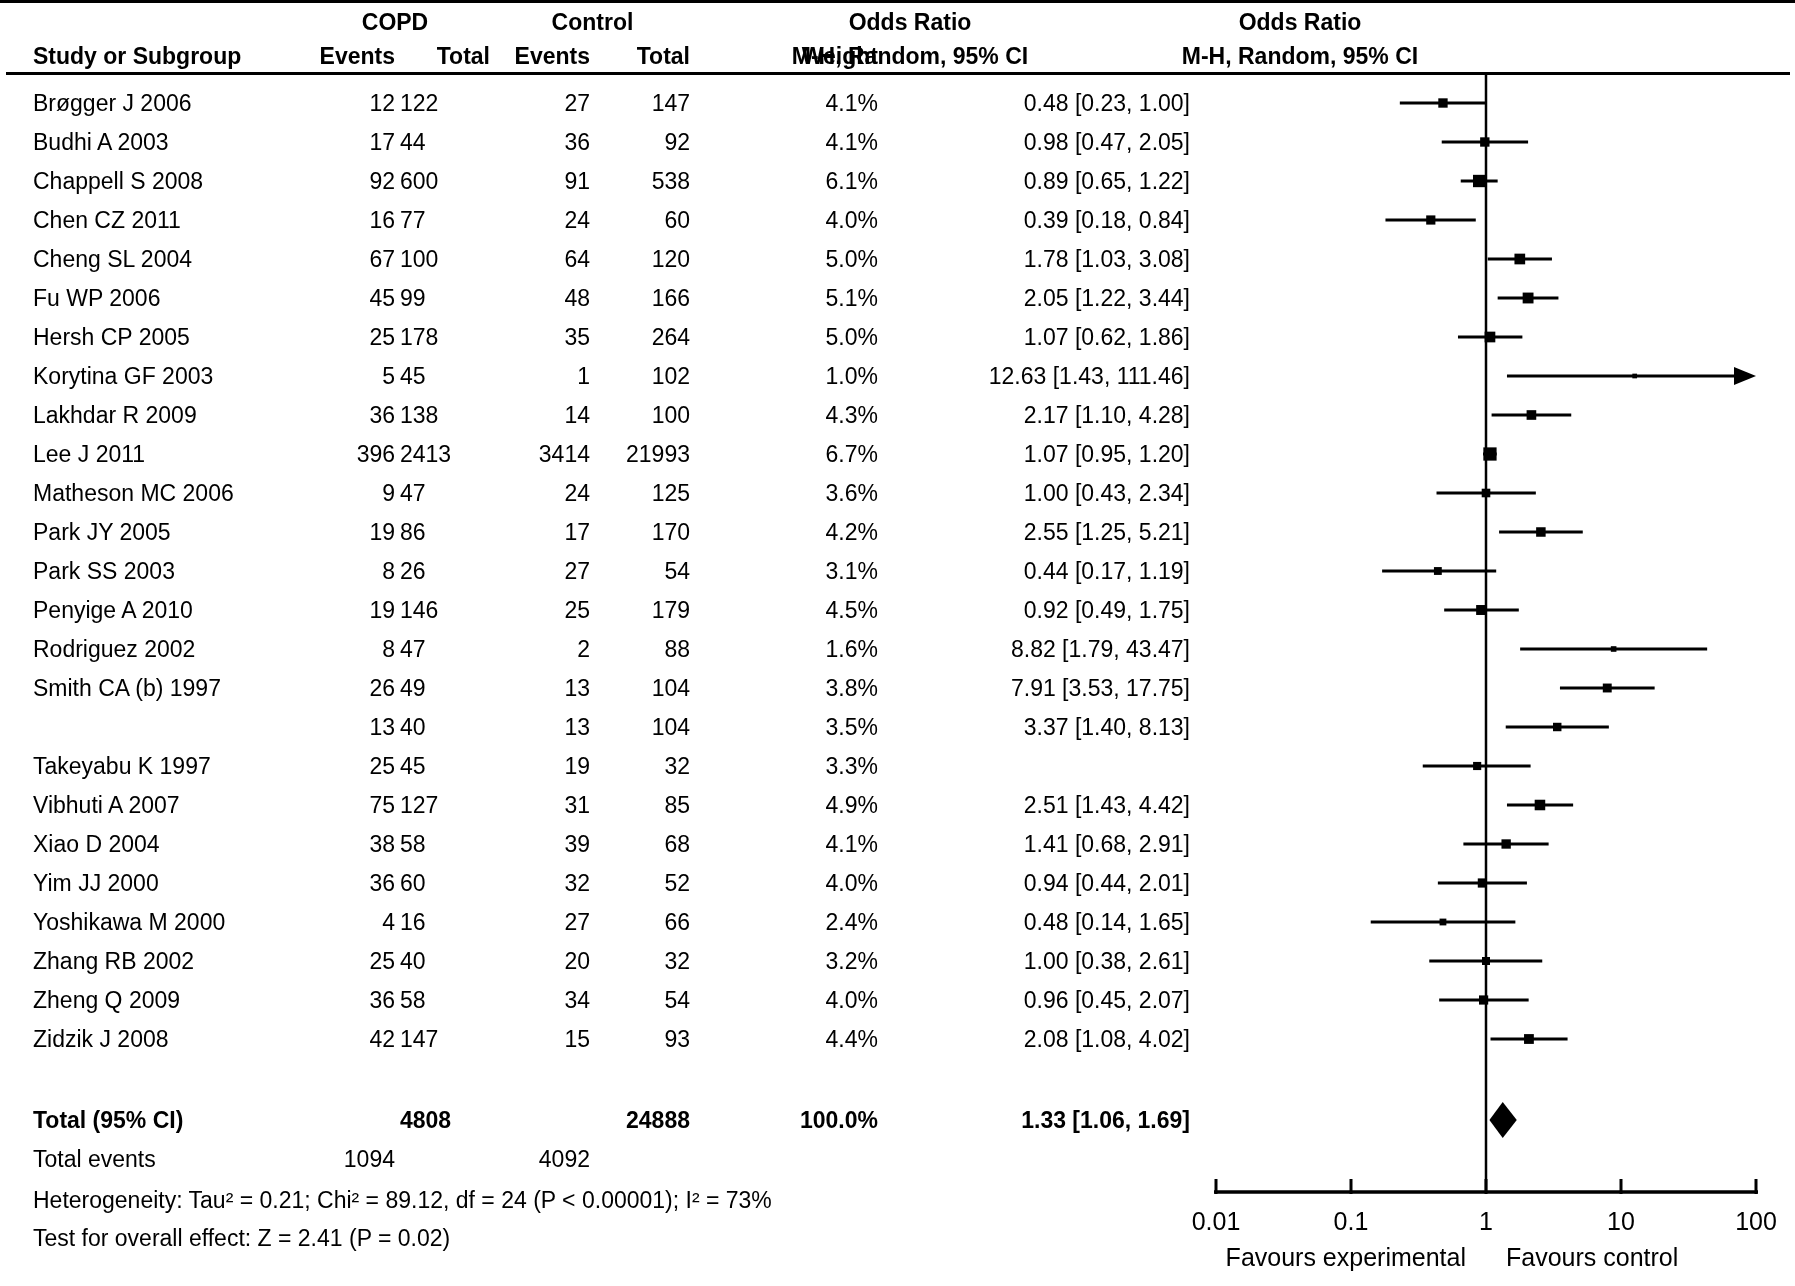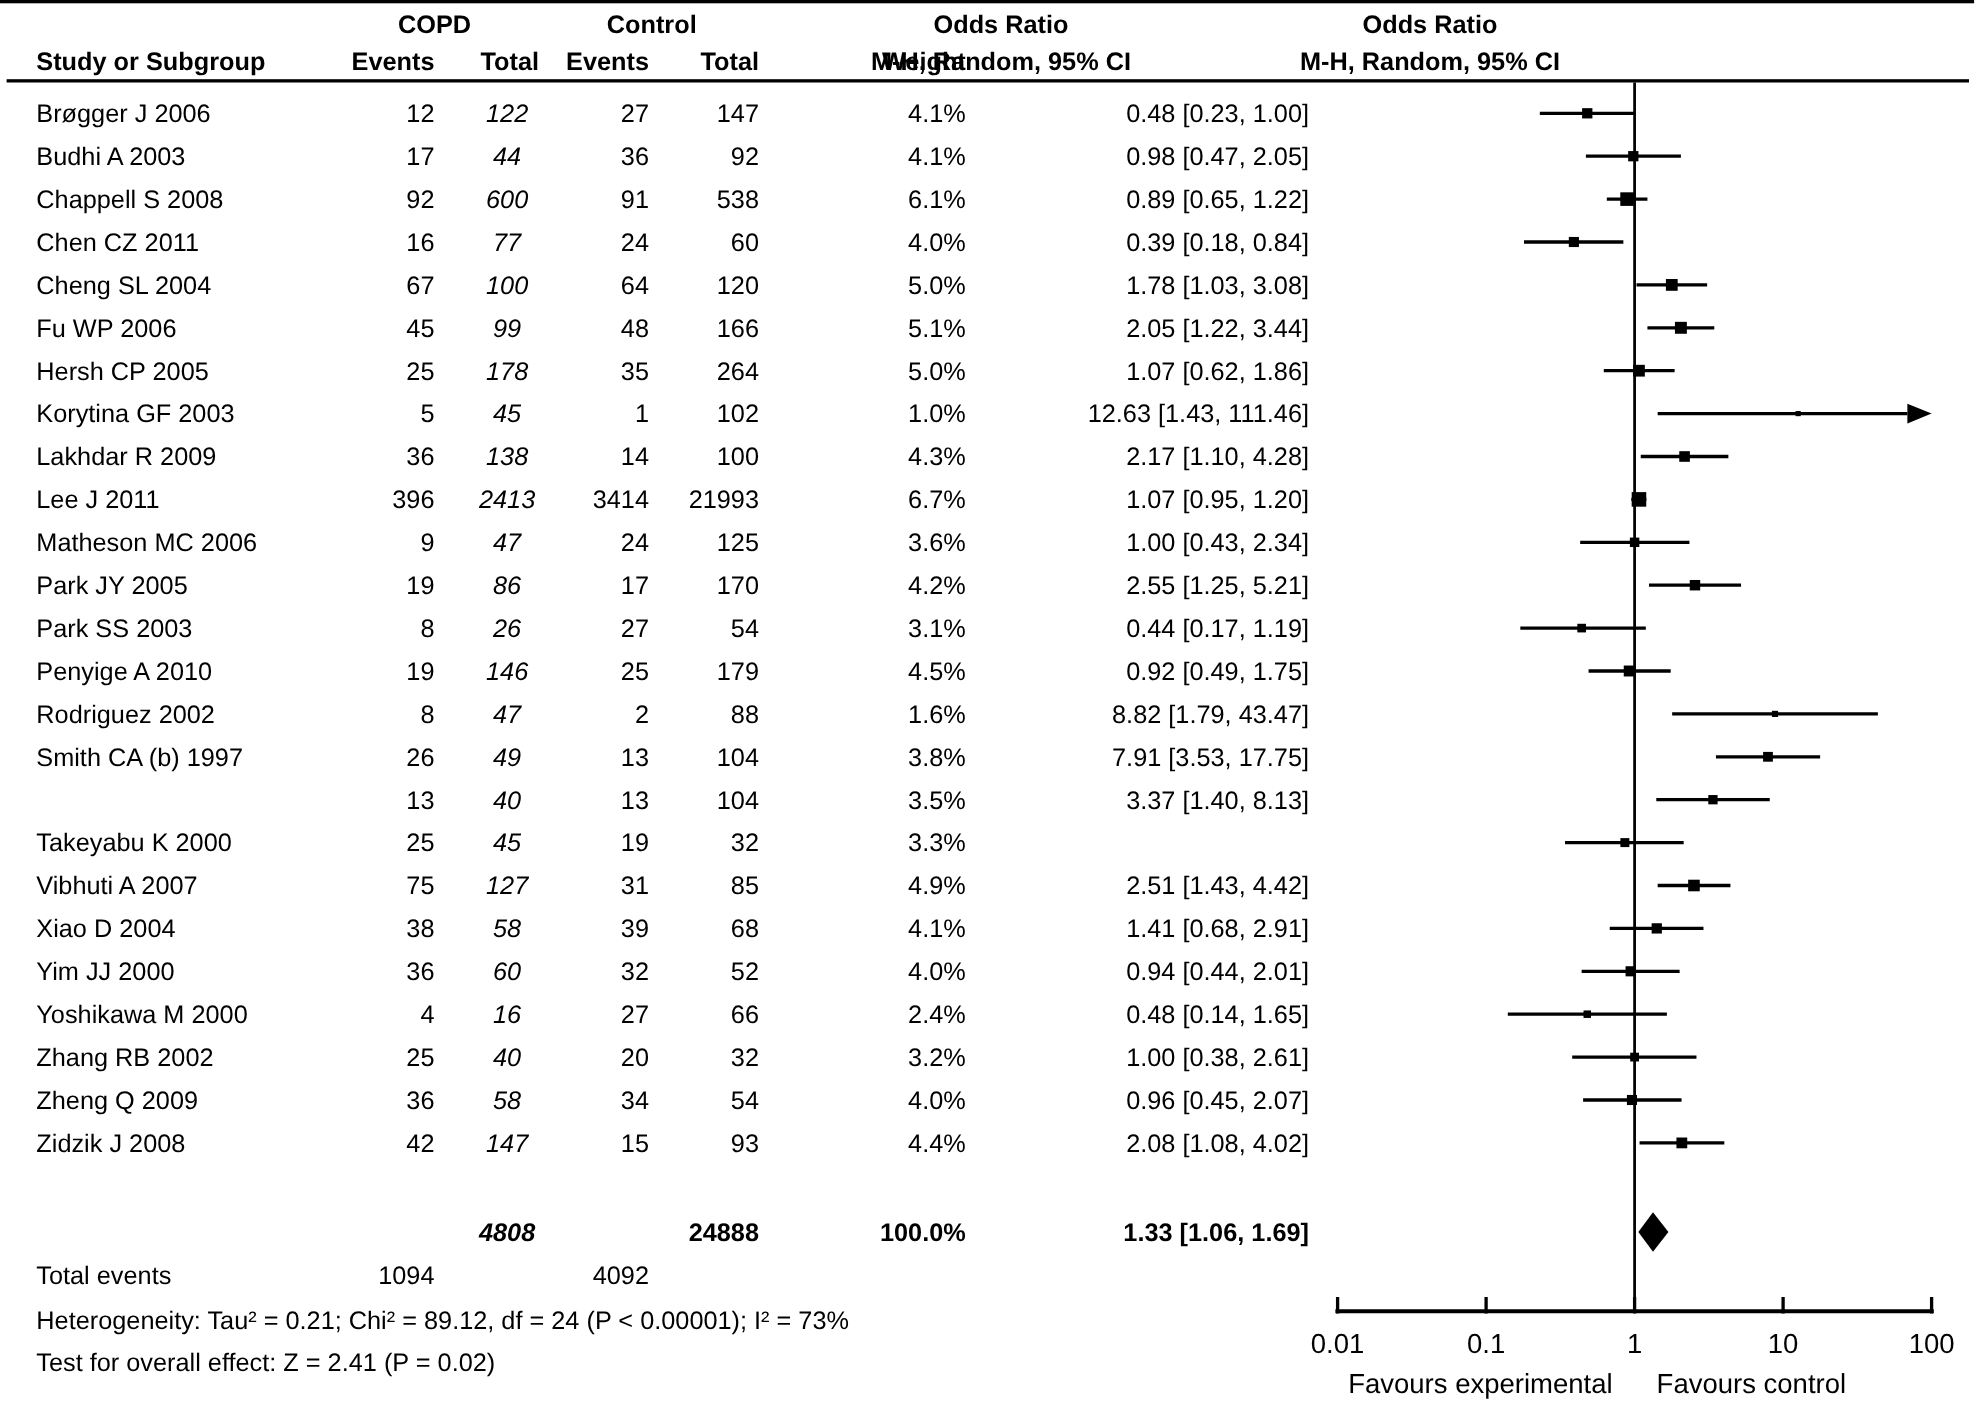--- a/index.html
+++ b/index.html
@@ -12,21 +12,21 @@
     font-size:23px;
     overflow:hidden;
   }
   .hdr{position:absolute;height:32px;line-height:32px;font-weight:bold;white-space:nowrap;}
   .ctr{text-align:center;}
   .rgt{text-align:right;}
   .row{position:absolute;left:0;width:1795px;height:39px;line-height:39px;white-space:nowrap;}
   .cell{position:absolute;top:0;height:39px;line-height:39px;white-space:nowrap;}
   .c-study{left:33px;width:280px;text-align:left;}
   .c-e1{left:300px;width:95px;text-align:right;}
-  .c-t1{left:416px;width:90px;text-align:center;font-style:italic;}
+  .c-t1{left:400px;width:90px;text-align:left;}
   .c-e2{left:495px;width:95px;text-align:right;}
   .c-t2{left:595px;width:95px;text-align:right;}
   .c-w{left:760px;width:118px;text-align:right;}
   .c-or{left:900px;width:290px;text-align:right;}
   .bold{font-weight:bold;}
   #top-border{position:absolute;left:0;top:0;width:1795px;height:3px;background:#000;}
   #header-rule{position:absolute;left:6px;top:72px;width:1784px;height:3px;background:#000;}
   #plot-svg{position:absolute;left:0;top:0;pointer-events:none;}
   .stat-line{position:absolute;left:33px;height:39px;line-height:39px;white-space:nowrap;}
 </style>
@@ -199,21 +199,21 @@
       </div>
       <div class="row" style="top: 708px;">
         <span class="cell c-e1">13</span>
         <span class="cell c-t1">40</span>
         <span class="cell c-e2">13</span>
         <span class="cell c-t2">104</span>
         <span class="cell c-w">3.5%</span>
         <span class="cell c-or">3.37 [1.40, 8.13]</span>
       </div>
       <div class="row" style="top: 747px;">
-        <span class="cell c-study">Takeyabu K 2000</span>
+        <span class="cell c-study">Takeyabu K 1997</span>
         <span class="cell c-e1">25</span>
         <span class="cell c-t1">45</span>
         <span class="cell c-e2">19</span>
         <span class="cell c-t2">32</span>
         <span class="cell c-w">3.3%</span>
       </div>
       <div class="row" style="top: 786px;">
         <span class="cell c-study">Vibhuti A 2007</span>
         <span class="cell c-e1">75</span>
         <span class="cell c-t1">127</span>
@@ -272,20 +272,21 @@
         <span class="cell c-e1">42</span>
         <span class="cell c-t1">147</span>
         <span class="cell c-e2">15</span>
         <span class="cell c-t2">93</span>
         <span class="cell c-w">4.4%</span>
         <span class="cell c-or">2.08 [1.08, 4.02]</span>
       </div>
     </div>
 
   <div class="row bold" style="top:1101px;">
+    <span class="cell c-study">Total (95% CI)</span>
     <span class="cell c-t1">4808</span>
     <span class="cell c-t2">24888</span>
     <span class="cell c-w">100.0%</span>
     <span class="cell c-or">1.33 [1.06, 1.69]</span>
   </div>
   <div class="row" style="top:1140px;">
     <span class="cell c-study">Total events</span>
     <span class="cell c-e1">1094</span>
     <span class="cell c-e2">4092</span>
   </div>

